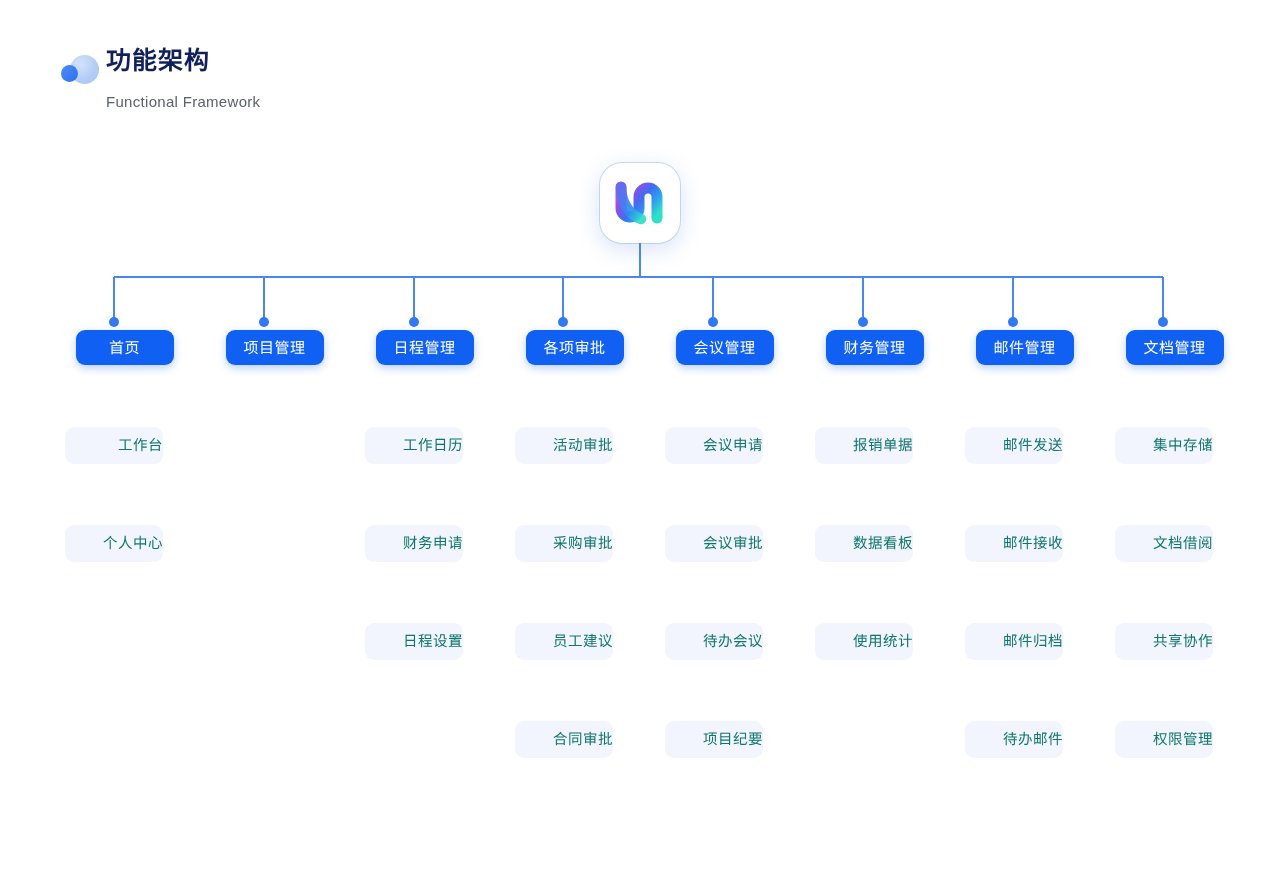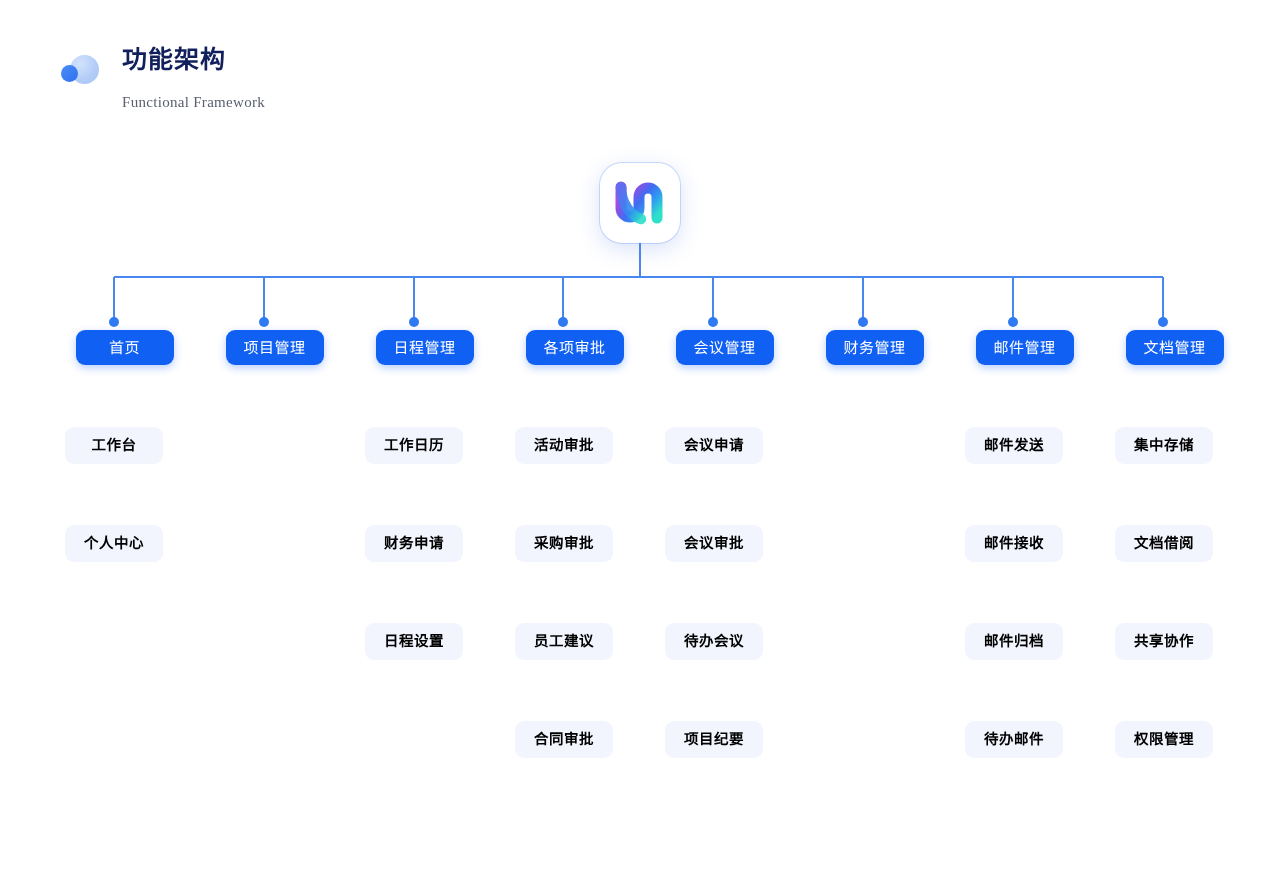--- a/index.html
+++ b/index.html
@@ -17,22 +17,21 @@
     -webkit-font-smoothing: antialiased;
   }
 
   
   .page-header {
     position: absolute;
     left: 60px;
     top: 44px;
     display: flex;
     align-items: flex-start;
-    gap: 20px;
-    font-family: Liberation Serif, serif;
+    gap: 4px;
   }
   .brand-mark {
     position: relative;
     width: 42px;
     height: 42px;
     margin-top: 8px;
     flex: 0 0 auto;
   }
   .brand-mark .circle-big {
     position: absolute;
@@ -139,27 +138,26 @@
     width: 98px;
     display: flex;
     flex-direction: column;
     align-items: center;
   }
   .sub-node {
     width: 98px;
     height: 37px;
     border-radius: 9px;
     background: #f2f5fd;
-    color: #000000;
+    color: #0f766e;
     font-size: 14.5px;
     line-height: 37px;
-    text-align: center;
+    text-align: right;
     letter-spacing: 0.5px;
     box-sizing: border-box;
-    font-weight: bold;
   }
   .sub-gap { height: 61px; width: 98px; }
   .first-gap { height: 62px; width: 98px; }
 </style>
 </head>
 <body>
 
 <div class="page-header">
   <div class="brand-mark">
     <span class="circle-big"></span>
@@ -277,20 +275,27 @@
         <div class="sub-gap"></div>
         <div class="sub-node">待办会议</div>
         <div class="sub-gap"></div>
         <div class="sub-node">项目纪要</div>
       </div>
     </div>
 
     <div class="column">
       <div class="top-node">财务管理</div>
       <div class="first-gap"></div>
+      <div class="sub-list">
+        <div class="sub-node">报销单据</div>
+        <div class="sub-gap"></div>
+        <div class="sub-node">数据看板</div>
+        <div class="sub-gap"></div>
+        <div class="sub-node">使用统计</div>
+      </div>
     </div>
 
     <div class="column">
       <div class="top-node">邮件管理</div>
       <div class="first-gap"></div>
       <div class="sub-list">
         <div class="sub-node">邮件发送</div>
         <div class="sub-gap"></div>
         <div class="sub-node">邮件接收</div>
         <div class="sub-gap"></div>

